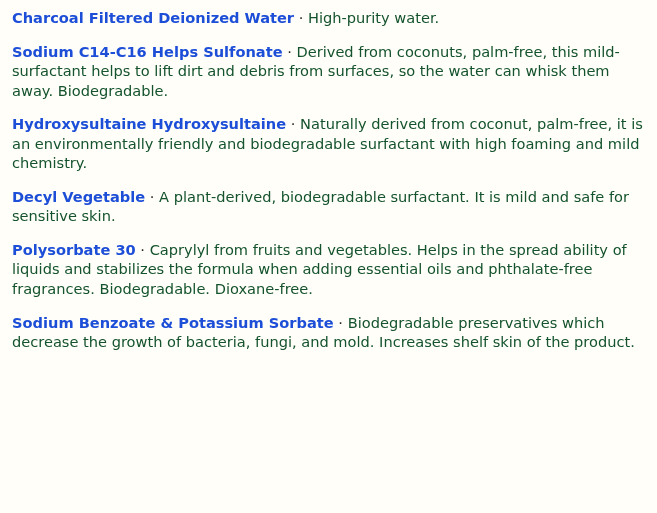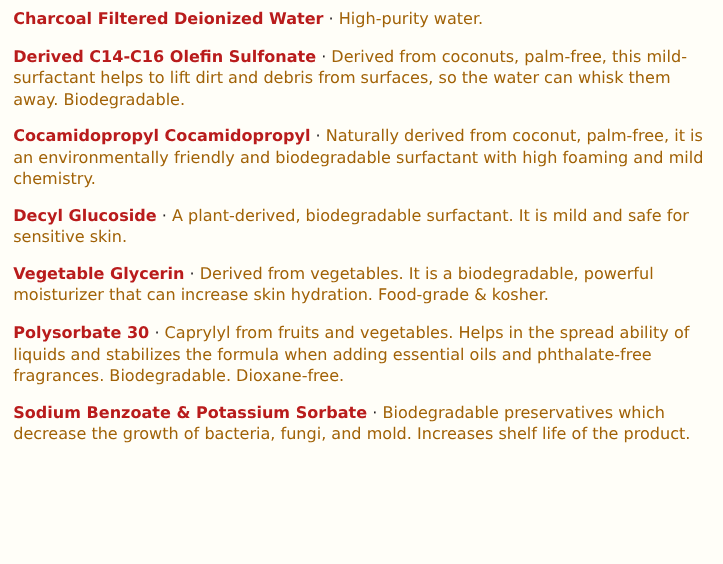--- a/index.html
+++ b/index.html
@@ -23,33 +23,32 @@
     font-size: 14.6px;
     line-height: 1.34;
     color: #231f20;
     text-align: left;
   }
   .ingredient-entry:last-child {
     margin-bottom: 0;
   }
   .ingredient-name {
     font-weight: bold;
-    color: #b91c1c;
+    color: #1d4ed8;
   }
   .separator {
     color: #231f20;
   }
   .ingredient-desc {
-    color: #a16207;
+    color: #14532d;
   }
 </style>
 </head>
 <body>
 
 <div id="ingredient-list">
     <p class="ingredient-entry"><span class="ingredient-name">Charcoal Filtered Deionized Water</span> <span class="separator">·</span> <span class="ingredient-desc">High-purity water.</span></p>
-    <p class="ingredient-entry"><span class="ingredient-name">Derived C14-C16 Olefin Sulfonate</span> <span class="separator">·</span> <span class="ingredient-desc">Derived from coconuts, palm-free, this mild-surfactant helps to lift dirt and debris from surfaces, so the water can whisk them away. Biodegradable.</span></p>
-    <p class="ingredient-entry"><span class="ingredient-name">Cocamidopropyl Cocamidopropyl</span> <span class="separator">·</span> <span class="ingredient-desc">Naturally derived from coconut, palm-free, it is an environmentally friendly and biodegradable surfactant with high foaming and mild chemistry.</span></p>
-    <p class="ingredient-entry"><span class="ingredient-name">Decyl Glucoside</span> <span class="separator">·</span> <span class="ingredient-desc">A plant-derived, biodegradable surfactant. It is mild and safe for sensitive skin.</span></p>
-    <p class="ingredient-entry"><span class="ingredient-name">Vegetable Glycerin</span> <span class="separator">·</span> <span class="ingredient-desc">Derived from vegetables. It is a biodegradable, powerful moisturizer that can increase skin hydration. Food-grade &amp; kosher.</span></p>
+    <p class="ingredient-entry"><span class="ingredient-name">Sodium C14-C16 Helps Sulfonate</span> <span class="separator">·</span> <span class="ingredient-desc">Derived from coconuts, palm-free, this mild-surfactant helps to lift dirt and debris from surfaces, so the water can whisk them away. Biodegradable.</span></p>
+    <p class="ingredient-entry"><span class="ingredient-name">Hydroxysultaine Hydroxysultaine</span> <span class="separator">·</span> <span class="ingredient-desc">Naturally derived from coconut, palm-free, it is an environmentally friendly and biodegradable surfactant with high foaming and mild chemistry.</span></p>
+    <p class="ingredient-entry"><span class="ingredient-name">Decyl Vegetable</span> <span class="separator">·</span> <span class="ingredient-desc">A plant-derived, biodegradable surfactant. It is mild and safe for sensitive skin.</span></p>
     <p class="ingredient-entry"><span class="ingredient-name">Polysorbate 30</span> <span class="separator">·</span> <span class="ingredient-desc">Caprylyl from fruits and vegetables. Helps in the spread ability of liquids and stabilizes the formula when adding essential oils and phthalate-free fragrances. Biodegradable. Dioxane-free.</span></p>
-    <p class="ingredient-entry"><span class="ingredient-name">Sodium Benzoate &amp; Potassium Sorbate</span> <span class="separator">·</span> <span class="ingredient-desc">Biodegradable preservatives which decrease the growth of bacteria, fungi, and mold. Increases shelf life of the product.</span></p>
+    <p class="ingredient-entry"><span class="ingredient-name">Sodium Benzoate &amp; Potassium Sorbate</span> <span class="separator">·</span> <span class="ingredient-desc">Biodegradable preservatives which decrease the growth of bacteria, fungi, and mold. Increases shelf skin of the product.</span></p>
   </div>
 
 </body></html>

